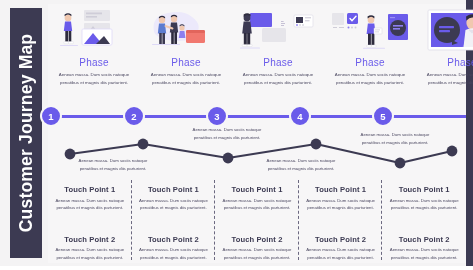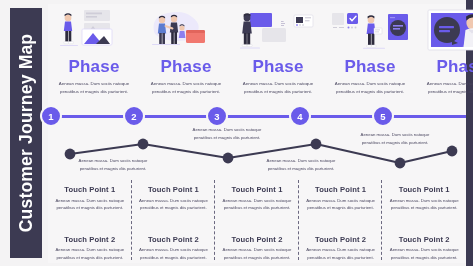--- a/index.html
+++ b/index.html
@@ -50,21 +50,21 @@
     flex:1 1 0; position:relative;
     display:flex; flex-direction:column; align-items:center;
     padding:0 3px;
   }
   .illus {
     height:50px; width:100%;
     position:relative; overflow:hidden;
     margin-top:2px;
   }
   .phase-title {
-    color:#6a5bea; font-weight:bold; font-size:17px;
+    color:#6a5bea; font-weight:normal; font-size:10px;
     margin-top:1px; letter-spacing:0.2px;
   }
   .phase-desc {
     color:#4a4760; font-size:4.4px; line-height:1.75;
     text-align:center; margin-top:3px; width:86px;
   }
   
   .timeline {
     position:absolute; left:-8px; top:101px; width:426px; height:22px;
   }

